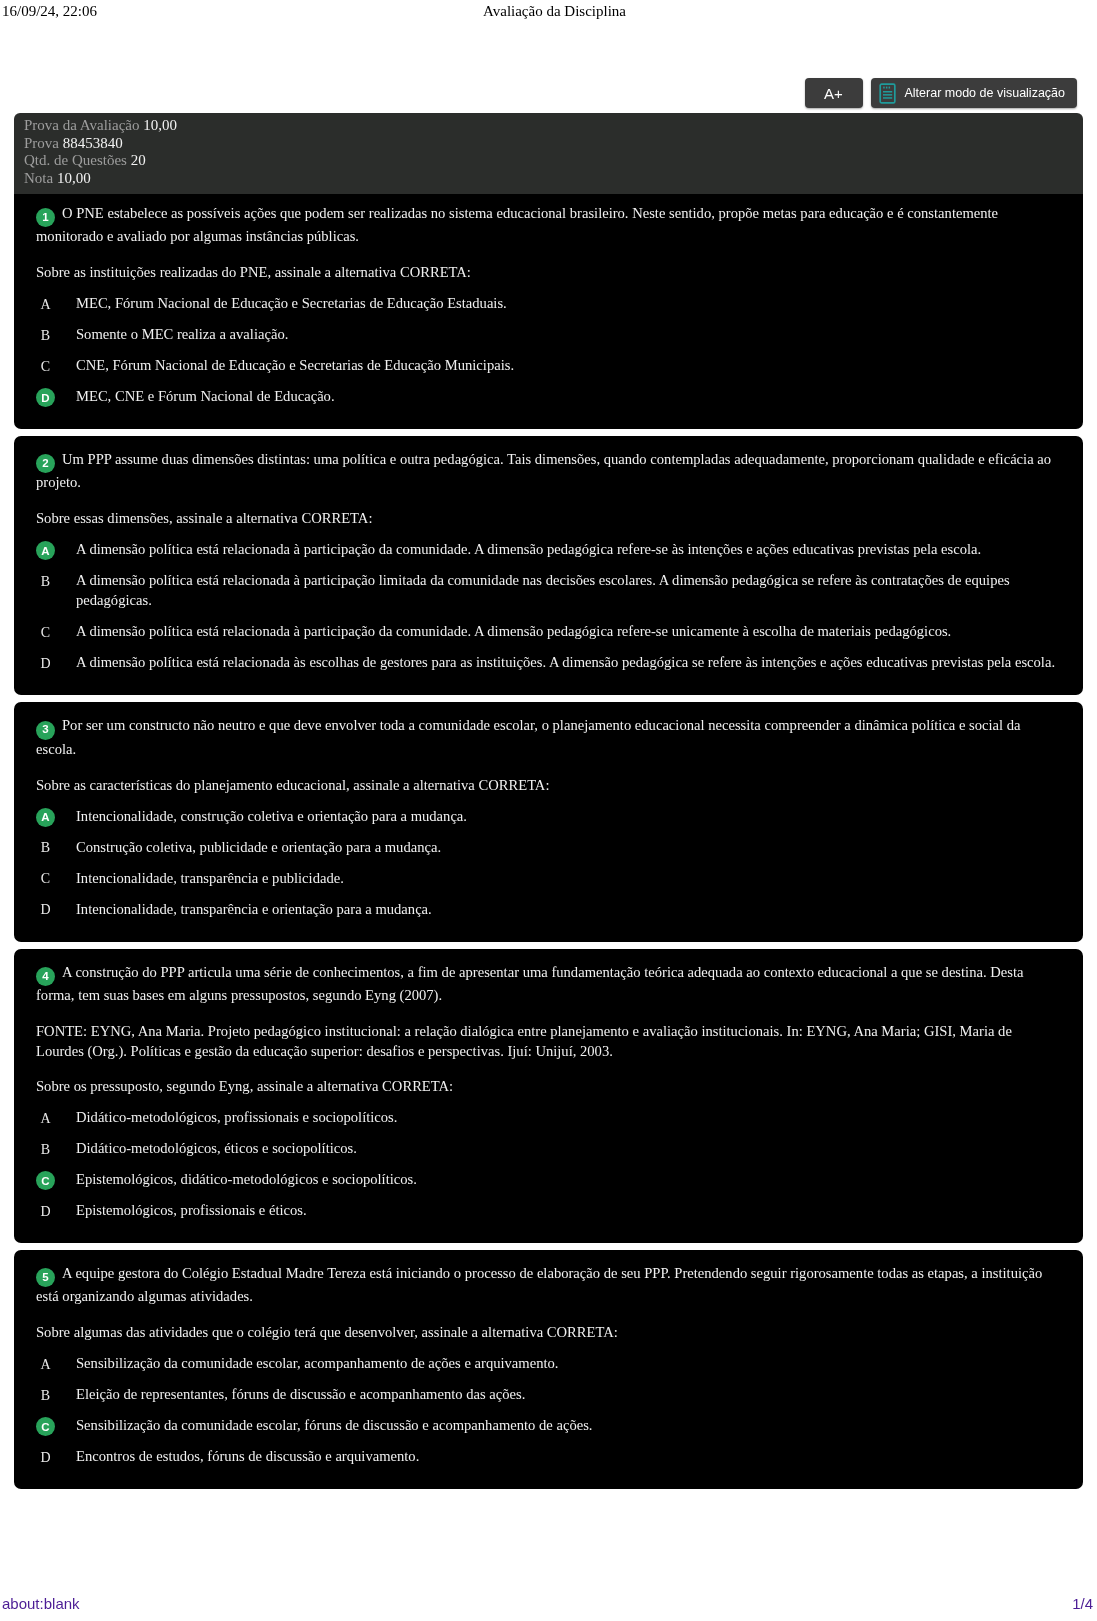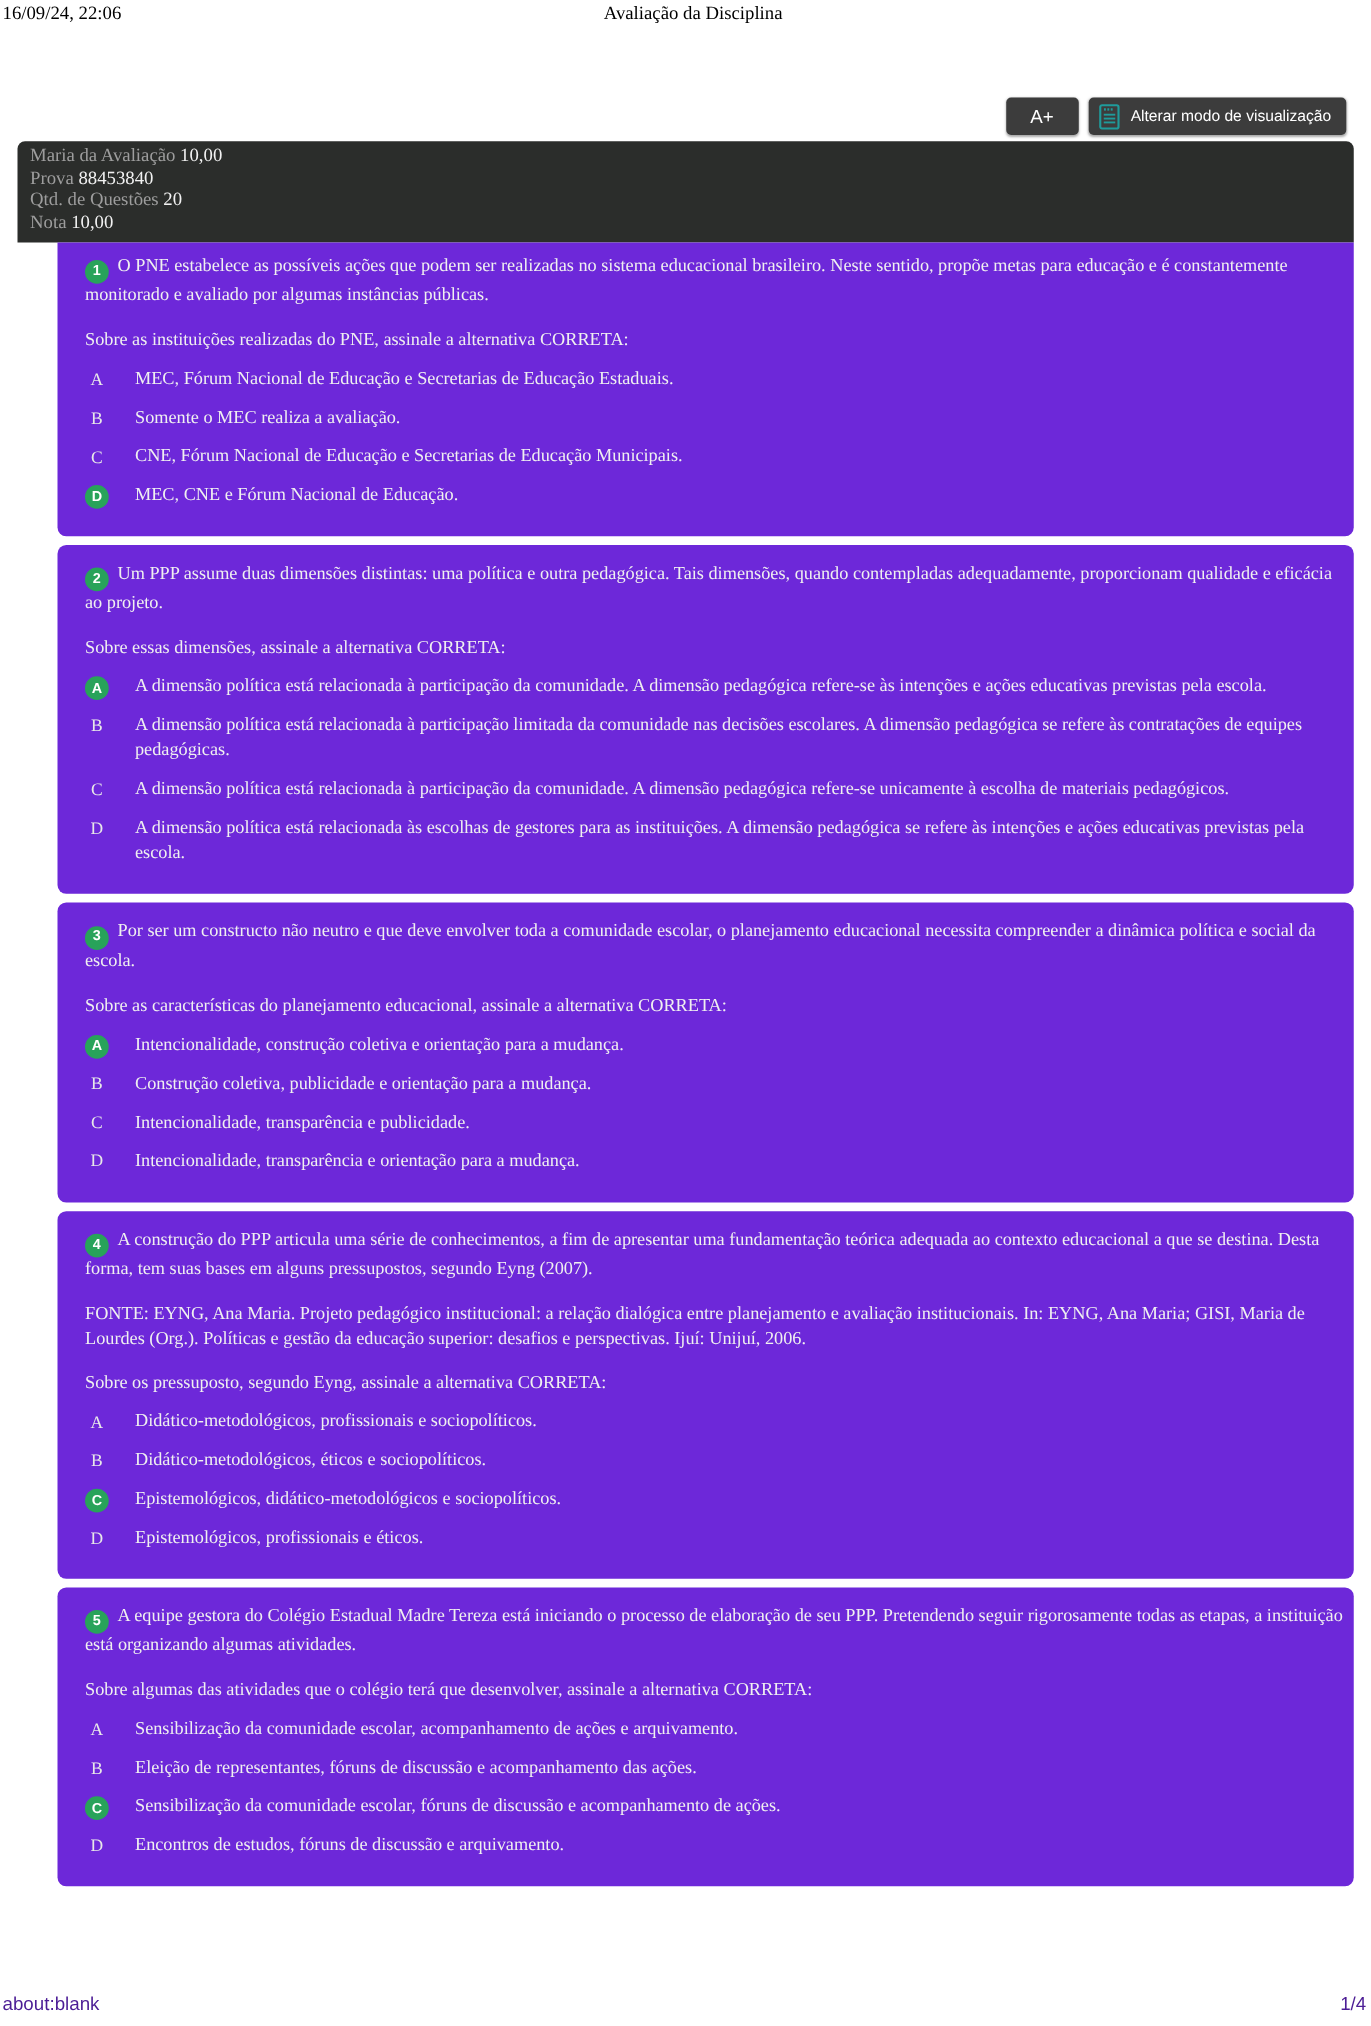--- a/index.html
+++ b/index.html
@@ -89,26 +89,25 @@
     border-radius: 6px 6px 0 0;
     padding: 4px 0 6px 10px;
     font-size: 15px;
     line-height: 1.18;
     color: #9d9d9d;
   }
   .info-card .row { white-space: nowrap; }
   .info-card .val { color: #f2f2f2; }
 
   .card {
-    background: #6d28d9;
+    background: #000000;
     border-radius: 7px;
     margin-bottom: 7px;
-    padding: 14px 4px 22px 18px;
+    padding: 14px 24px 22px 18px;
     position: relative;
-    margin-left: 32px;
   }
   .card.first { border-radius: 0 0 7px 7px; margin-top: 0; padding-top: 10px; }
 
   .q-stem {
     color: #f0f0f0;
     font-size: 14.6px;
     line-height: 1.37;
     text-align: left;
     margin-bottom: 16px;
     padding-left: 4px;
@@ -202,21 +201,21 @@
         </svg>
       </span>
       <span>Alterar modo de visualização</span>
     </button>
   </div>
 
   <div class="sheet">
 
     <div class="info-card">
       <div class="row">
-        <span>Maria da Avaliação</span>
+        <span>Prova da Avaliação</span>
         <span class="val">10,00</span>
       </div>
       <div class="row">
         <span>Prova</span>
         <span class="val">88453840</span>
       </div>
       <div class="row">
         <span>Qtd. de Questões</span>
         <span class="val">20</span>
       </div>
@@ -282,21 +281,21 @@
             <span class="opt-badge">C</span>
             <span class="opt-text">Intencionalidade, transparência e publicidade.</span>
           </div>
           <div class="opt">
             <span class="opt-badge">D</span>
             <span class="opt-text">Intencionalidade, transparência e orientação para a mudança.</span>
           </div>
         </div>
         <div class="card">
           <div class="q-stem"><span class="q-num">4</span><span>A construção do PPP articula uma série de conhecimentos, a fim de apresentar uma fundamentação teórica adequada ao contexto educacional a que se destina. Desta forma, tem suas bases em alguns pressupostos, segundo Eyng (2007).</span></div>
-          <div class="q-source">FONTE: EYNG, Ana Maria. Projeto pedagógico institucional: a relação dialógica entre planejamento e avaliação institucionais. In: EYNG, Ana Maria; GISI, Maria de Lourdes (Org.). Políticas e gestão da educação superior: desafios e perspectivas. Ijuí: Unijuí, 2006.</div>
+          <div class="q-source">FONTE: EYNG, Ana Maria. Projeto pedagógico institucional: a relação dialógica entre planejamento e avaliação institucionais. In: EYNG, Ana Maria; GISI, Maria de Lourdes (Org.). Políticas e gestão da educação superior: desafios e perspectivas. Ijuí: Unijuí, 2003.</div>
           <div class="q-prompt">Sobre os pressuposto, segundo Eyng, assinale a alternativa CORRETA:</div>
           <div class="opt">
             <span class="opt-badge">A</span>
             <span class="opt-text">Didático-metodológicos, profissionais e sociopolíticos.</span>
           </div>
           <div class="opt">
             <span class="opt-badge">B</span>
             <span class="opt-text">Didático-metodológicos, éticos e sociopolíticos.</span>
           </div>
           <div class="opt">

